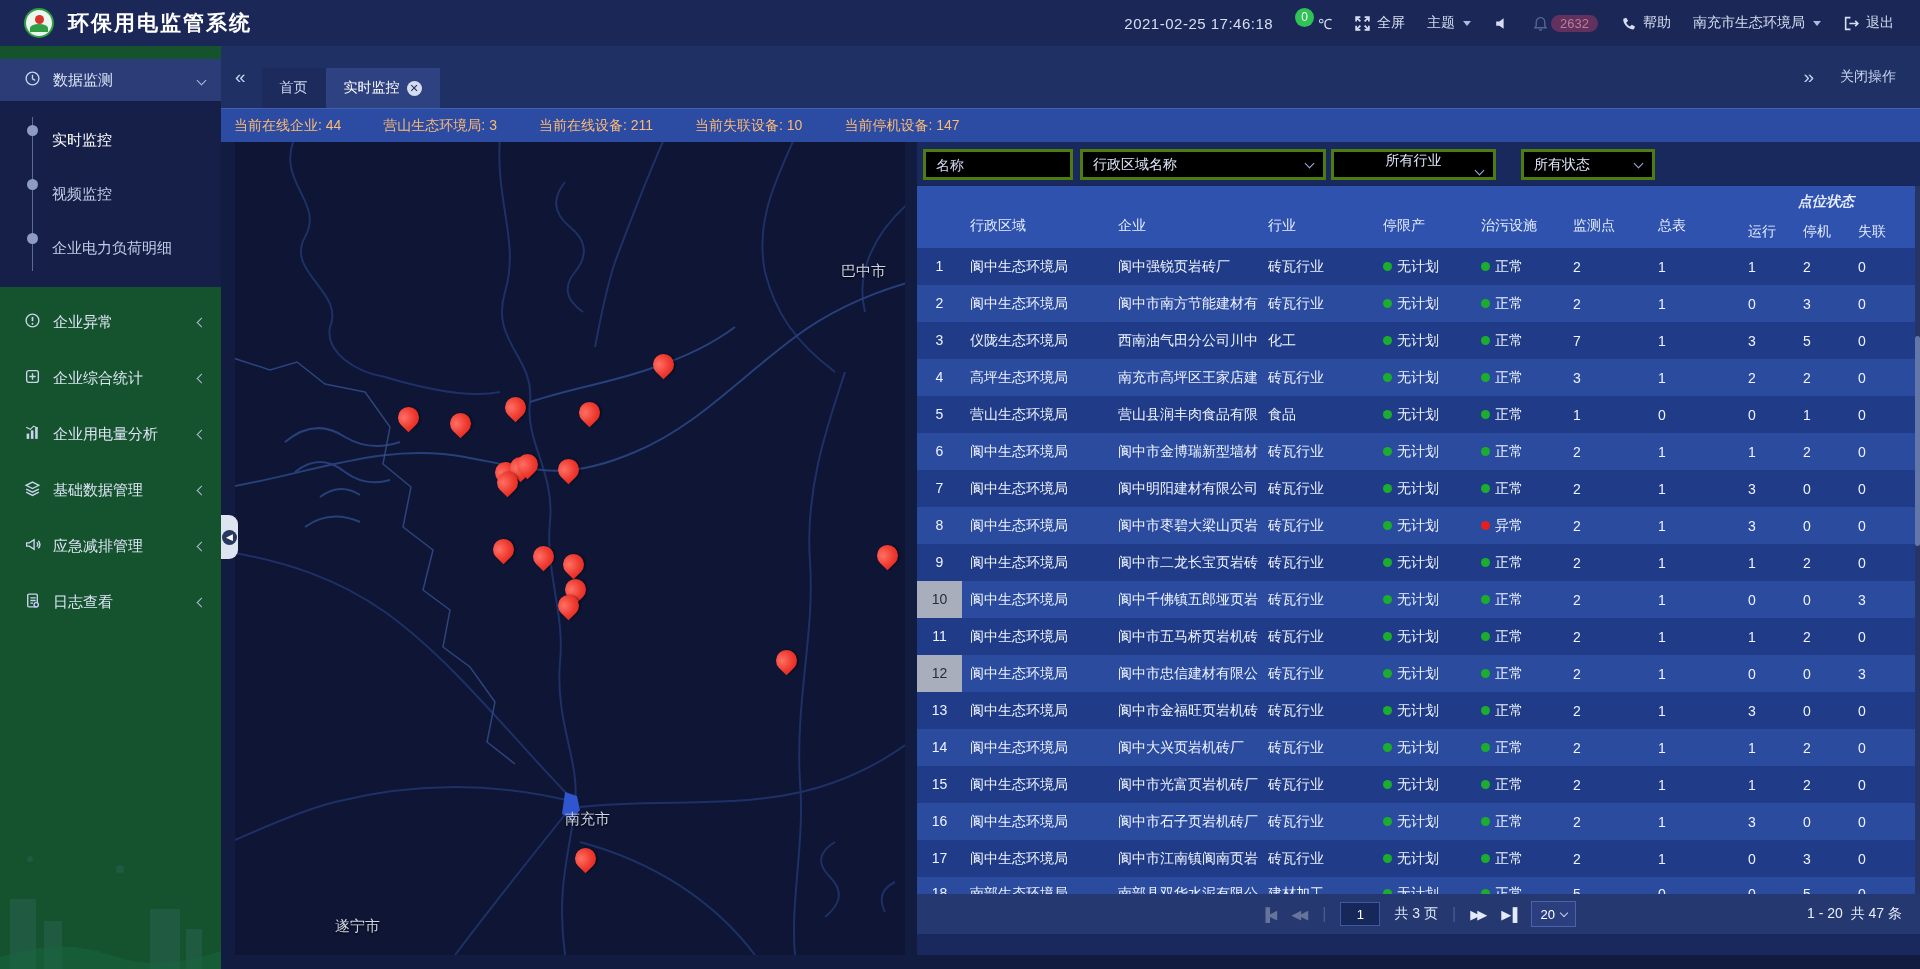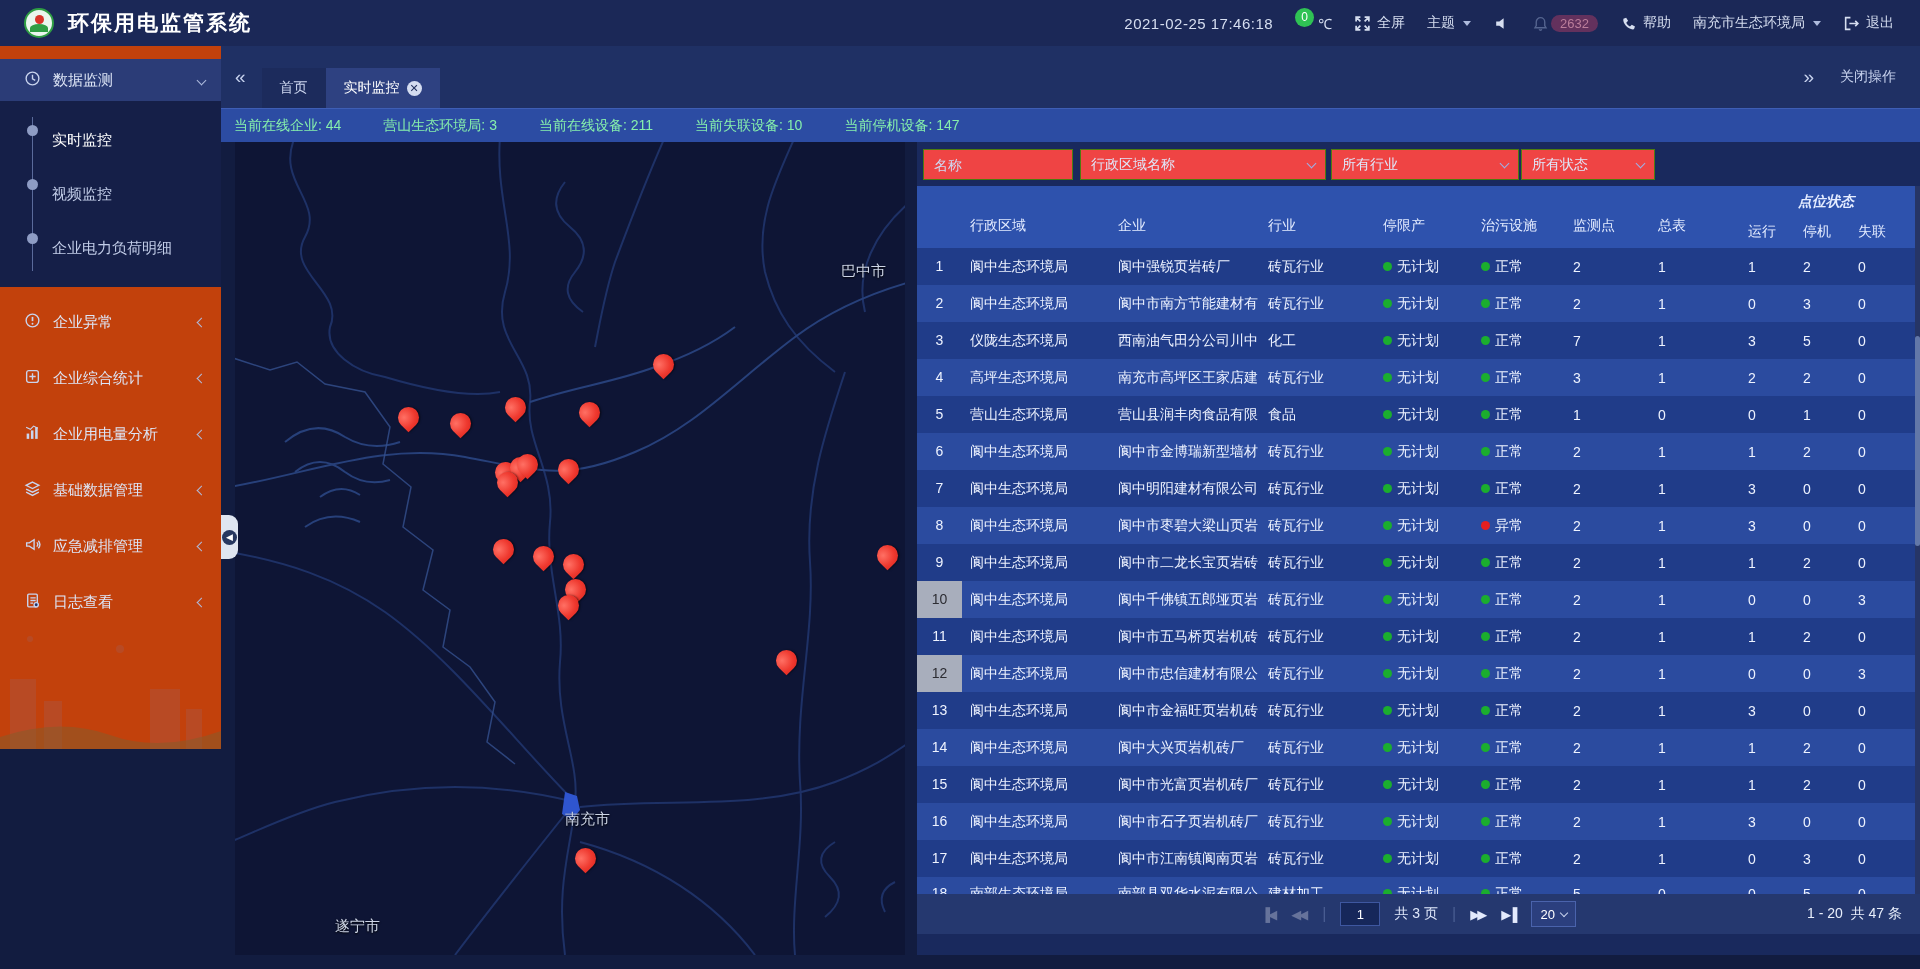--- a/index.html
+++ b/index.html
@@ -15,21 +15,21 @@
   .topbar-right { margin-left:auto; display:flex; align-items:center; gap:22px; padding-right:26px; color:#d6def0; }
   .datetime { font-size:15px; letter-spacing:.5px; }
   .temp { display:flex; align-items:flex-start; gap:4px; }
   .temp-circle { width:19px; height:19px; border-radius:50%; background:#2fc254; color:#fff; font-size:12px; display:flex; align-items:center; justify-content:center; margin-top:-6px; }
   .tb-item { display:flex; align-items:center; gap:6px; cursor:pointer; white-space:nowrap; }
   .caret-down { width:0; height:0; border-left:4px solid transparent; border-right:4px solid transparent; border-top:5px solid #aebbdd; display:inline-block; margin-left:2px; }
   .bell-badge { background:rgba(199,62,103,.42); color:#bb7e9b; border-radius:10px; padding:1px 9px; font-size:13px; margin-left:-4px; }
   .icon16 { width:17px; height:17px; flex:none; }
 
   
-  .sidebar { position:absolute; left:0; top:46px; width:221px; height:703px; background:#c2410c; overflow:hidden; }
+  .sidebar { position:absolute; left:0; top:46px; width:221px; height:923px; background:#14532d; overflow:hidden; }
   .menu-parent { height:42px; display:flex; align-items:center; padding:0 16px 0 24px; color:#dde5f6; cursor:pointer; position:relative; }
   .menu-parent .mi-label { margin-left:12px; font-size:15px; }
   .menu-parent .chev { margin-left:auto; }
   .menu-parent.open { background:#2b3c77; }
   .chev { width:7px; height:7px; border-right:1.6px solid #aebbdd; border-bottom:1.6px solid #aebbdd; display:inline-block; }
   .chev.down { transform:rotate(45deg); }
   .chev.left { transform:rotate(135deg); }
   .submenu { background:#151f48; position:relative; padding:12px 0; }
   .submenu .vline { position:absolute; left:32px; top:16px; bottom:16px; width:1px; background:#5a6a9b; }
   .submenu-item { height:54px; display:flex; align-items:center; padding-left:52px; color:#c2cde8; font-size:15px; cursor:pointer; position:relative; }
@@ -45,39 +45,39 @@
   .tabbar { position:absolute; left:221px; top:46px; right:0; height:62px; background:#1f3064; display:flex; align-items:flex-end; }
   .tab-scroll { color:#c7d2ee; font-size:19px; align-self:center; padding:0 16px 0 14px; cursor:pointer; }
   .tab { height:40px; display:flex; align-items:center; gap:7px; padding:0 18px; font-size:14px; color:#cdd7f0; background:#1c2b5c; cursor:pointer; }
   .tab.active { background:#2e4181; color:#ffffff; }
   .tab .tab-close { width:15px; height:15px; border-radius:50%; background:#d4dcf0; color:#22315f; font-size:11px; line-height:15px; text-align:center; }
   .tabbar-right { margin-left:auto; align-self:center; display:flex; align-items:center; gap:26px; padding-right:24px; color:#c7d2ee; }
   .tabbar-right .closeops { font-size:14px; cursor:pointer; }
 
   
   .statsbar { position:absolute; left:221px; top:108px; right:0; height:34px; background:#2c4ca3; display:flex; align-items:center; gap:42px; padding-left:13px; border-top:1px solid #3e5eb5; }
-  .stat { font-size:14px; color:#86efac; white-space:nowrap; }
+  .stat { font-size:14px; color:#fdba74; white-space:nowrap; }
   .stat b { font-weight:normal; }
 
   
   .map { position:absolute; left:235px; top:142px; width:670px; height:813px; background:#0e1535; overflow:hidden; }
   .map svg.roads { position:absolute; left:0; top:0; }
   .city-label { position:absolute; color:#cdd5e6; font-size:15px; text-shadow:0 1px 2px #000; white-space:nowrap; }
   .pin { position:absolute; width:21px; height:21px; border-radius:50% 50% 50% 0; transform:rotate(-45deg); background:radial-gradient(circle at 35% 35%, #ff7064 0%, #ef3a30 55%, #d8211a 100%); box-shadow:1px 1px 2px rgba(0,0,0,.5); cursor:pointer; }
 
   
   .panel { position:absolute; left:917px; top:142px; width:1003px; height:813px; background:#19295d; }
   .filters { position:absolute; left:0; top:7px; height:32px; width:100%; }
-  .f-field { position:absolute; height:31px; background:#ef4444; border:1px solid #4d7c0f; color:#dfe7fa; font-size:14px; display:flex; align-items:center; padding:0 10px; }
+  .f-field { position:absolute; height:31px; background:#000000; border:3px solid #4d7c0f; color:#dfe7fa; font-size:14px; display:flex; align-items:center; padding:0 10px; }
   .f-input { left:6px; width:150px; }
   .f-input input { background:transparent; border:none; outline:none; color:#dfe7fa; font-size:14px; width:100%; font-family:inherit; }
   .f-input input::placeholder { color:#cfd9f2; opacity:1; }
   .f-sel .chev { margin-left:auto; border-color:#9db1e8; margin-top:-3px; }
   .f-sel-region { left:163px; width:246px; }
-  .f-sel-industry { left:414px; width:188px; }
+  .f-sel-industry { left:414px; width:165px;flex-direction:column; }
   .f-sel-status { left:584px; width:134px;margin-left:20px; }
 
   
   .tbl { position:absolute; left:0; top:44px; width:998px; }
   .tbl-grid { display:grid; grid-template-columns:45px 150px 150px 115px 98px 92px 85px 90px 55px 55px 58px; }
   .thead { position:relative; height:62px; background:#2e52ad; color:#e4ecff; }
   .thead .tbl-grid { height:80px; align-items:center; }
   .th { padding-left:6px; font-size:14px; white-space:nowrap; }
   .th.first { padding-left:8px; }
   .group-head { position:absolute; right:5px; top:0; width:168px; height:62px; }

